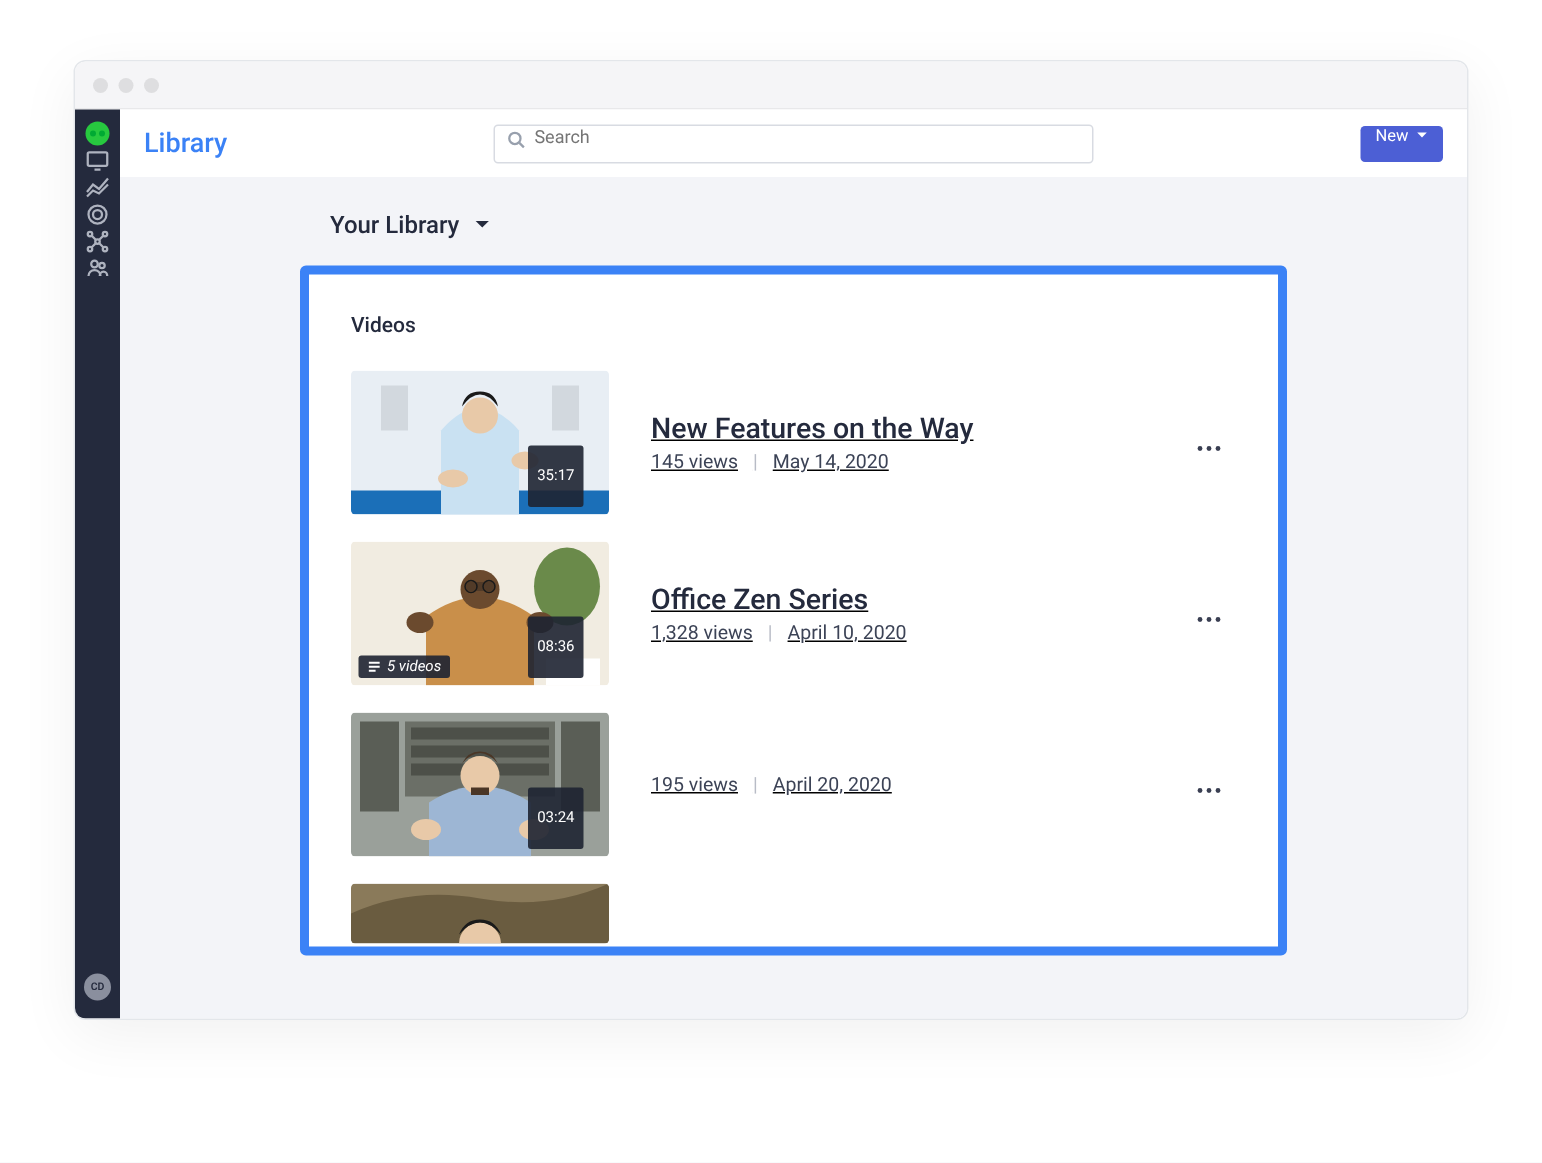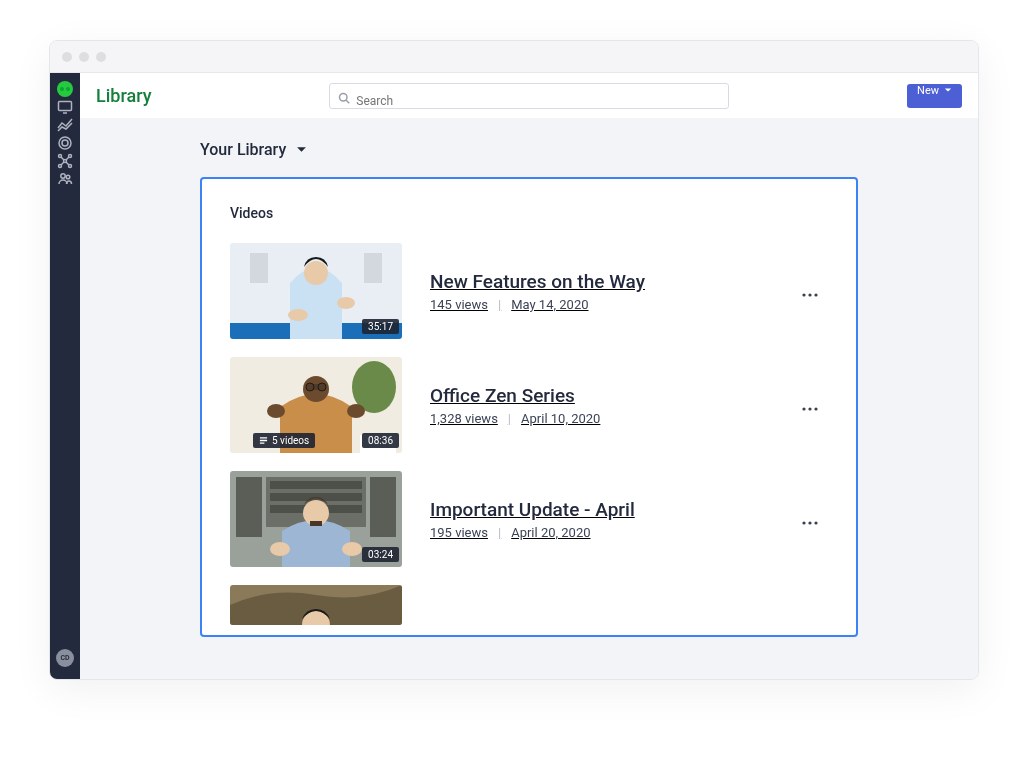--- a/index.html
+++ b/index.html
@@ -9,39 +9,39 @@
     .dot { width:10px; height:10px; border-radius:50%; background:#dedee0; }
     .app { flex:1; display:flex; min-height:0; }
     .sidebar { width:30px; background:#242a3d; display:flex; flex-direction:column; align-items:center; padding:8px 0; gap:2px; color:#c7cbd6; position:relative; }
     .logo { width:16px; height:16px; border-radius:50%; background:#27c93f; display:flex; align-items:center; justify-content:center; font-size:8px; color:#0c3; }
     .sb-icon { width:16px; height:16px; display:flex; align-items:center; justify-content:center; cursor:pointer; opacity:.85; }
     .sb-icon svg { width:16px; height:16px; stroke:#c7cbd6; fill:none; stroke-width:1.5; }
     .sb-bottom { position:absolute; bottom:12px; }
     .avatar-badge { width:18px; height:18px; border-radius:50%; background:#8a8f9e; color:#242a3d; font-size:7px; font-weight:600; display:flex; align-items:center; justify-content:center; cursor:pointer; }
     .main { flex:1; background:#f3f4f8; display:flex; flex-direction:column; min-width:0; }
     .topbar { height:45px; background:#fff; display:flex; align-items:center; padding:0 16px; gap:12px; }
-    .page-title { font-size:18px; font-weight:500; color:#15803d; }
+    .page-title { font-size:18px; font-weight:500; color:#3b82f6; }
     .spacer { flex:1; }
-    .search-wrap { flex:0 0 400px; display:flex; align-items:flex-end; border:1px solid #d8dbe2; border-radius:3px; height:26px; padding:0 8px; gap:6px; background:#fff; }
+    .search-wrap { flex:0 0 400px; display:flex; align-items:flex-start; border:1px solid #d8dbe2; border-radius:3px; height:26px; padding:0 8px; gap:6px; background:#fff; }
     .search-wrap svg { width:12px; height:12px; stroke:#98a0ad; fill:none; stroke-width:2; }
     .search-input { border:none; outline:none; flex:1; font-size:12px; color:#333; background:transparent; }
     .new-btn { background:#4c5fd5; color:#fff; border:none; border-radius:3px; height:24px; padding:0 10px; font-size:11px; display:flex; gap:5px; cursor:pointer; }
     .new-btn svg { width:8px; height:8px; fill:#fff; }
     .content { flex:1; padding:22px 120px 0 120px; overflow:hidden; min-height:0; }
-    .lib-header { display:flex; align-items:center; gap:10px; margin-bottom:18px; }
+    .lib-header { display:flex; align-items:center; gap:10px; margin-bottom:18px;margin-left:20px; }
     .lib-title { font-size:16px; font-weight:500; color:#242a3d; }
     .chev { display:flex; align-items:center; }
     .chev svg { width:11px; height:11px; fill:#242a3d; }
-    .card { background:#fff; border:2px solid #3b82f6; border-radius:4px; padding:26px 28px; height:460px; overflow:hidden; }
+    .card { background:#fff; border:6px solid #3b82f6; border-radius:4px; padding:26px 28px; height:460px; overflow:hidden; }
     .section-title { font-size:14px; font-weight:500; color:#242a3d; margin-bottom:22px; }
     .video-row { display:flex; align-items:center; gap:28px; margin-bottom:18px; }
     .thumb { width:172px; height:96px; border-radius:3px; position:relative; overflow:hidden; flex-shrink:0; }
     .thumb svg { width:100%; height:100%; display:block; }
-    .duration { position:absolute; bottom:5px; right:3px; background:rgba(30,35,50,.9); color:#fff; font-size:10px; padding:2px 6px; border-radius:2px; }
-    .playlist-badge { position:absolute; bottom:5px; left:23px; background:rgba(30,35,50,.9); color:#fff; font-size:10px; padding:2px 6px; border-radius:2px; display:flex; align-items:center; gap:4px; }
+    .duration { position:absolute; bottom:5px; right:17px; background:rgba(30,35,50,.9); color:#fff; font-size:10px; padding:15px 6px; border-radius:2px; }
+    .playlist-badge { position:absolute; bottom:5px; left:5px; background:rgba(30,35,50,.9); color:#fff; font-size:10px; padding:2px 6px; border-radius:2px; display:flex; align-items:center; gap:4px;font-style:italic; }
     .playlist-badge svg { width:9px; height:9px; fill:#fff; }
     .video-info { flex:1; min-width:0;text-decoration:underline; }
     .video-title { font-size:19px; font-weight:500; color:#242a3d; margin-bottom:4px; }
     .video-meta { font-size:13px; color:#3c4356; display:flex; gap:10px; }
     .meta-sep { color:#b8bcc6; }
     .more-btn { width:24px; height:24px; display:flex; align-items:center; justify-content:center; cursor:pointer; color:#3a3f52; margin-right:6px; }
     .more-btn svg { width:16px; height:4px; fill:#3a3f52; }
   </style>
 </head>
 <body>
@@ -232,21 +232,20 @@
                 <path d="M52 60 q34 -22 68 0 v36 h-68z" fill="#9db6d4"></path>
                 <circle cx="86" cy="42" r="13" fill="#e8c9a8"></circle>
                 <path d="M74 34 q12 -14 24 0 q-4 -8 -12 -8 t-12 8" fill="#4a3626"></path>
                 <rect x="80" y="50" width="12" height="5" fill="#4a3626"></rect>
                 <ellipse cx="50" cy="78" rx="10" ry="7" fill="#e8c9a8"></ellipse>
                 <ellipse cx="122" cy="78" rx="10" ry="7" fill="#e8c9a8"></ellipse>
               </svg>
               <span class="duration">03:24</span>
             </div>
             <div class="video-info">
-              <div class="video-title">Important Update - April</div>
               <div class="video-meta">
                 <span>195 views</span>
                 <span class="meta-sep">|</span>
                 <span>April 20, 2020</span>
               </div>
             </div>
             <div class="more-btn">
               <span>
                 <svg viewBox="0 0 16 4">
                     <circle cx="2" cy="2" r="1.6"></circle>

